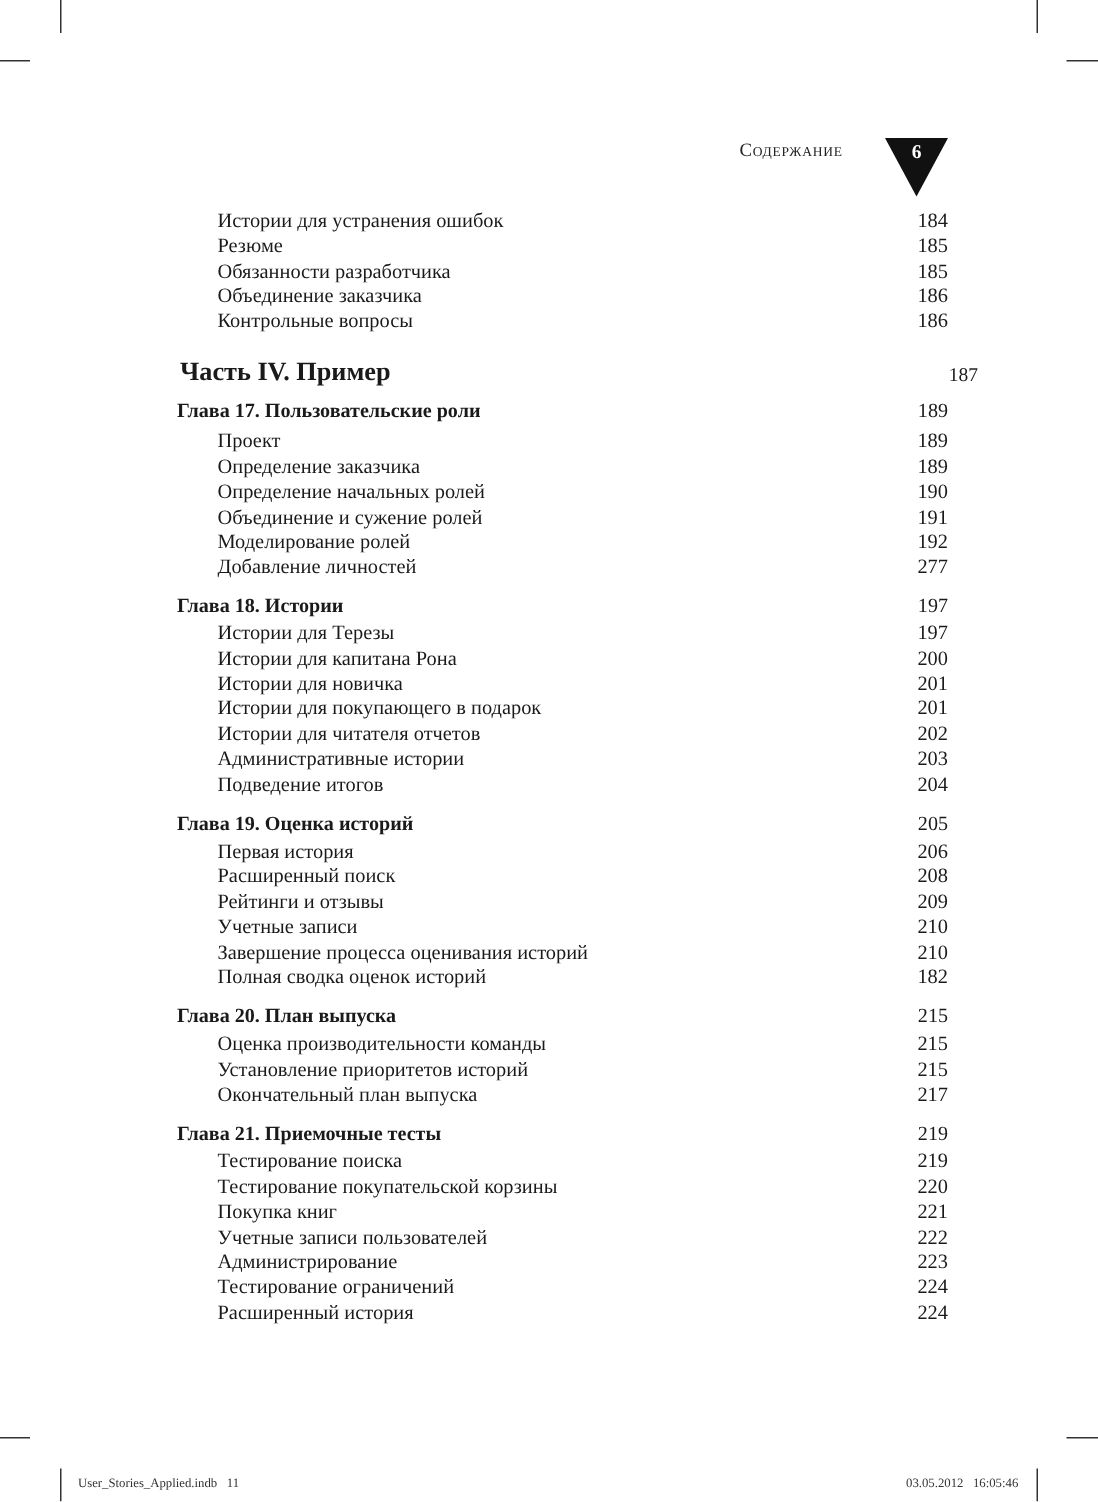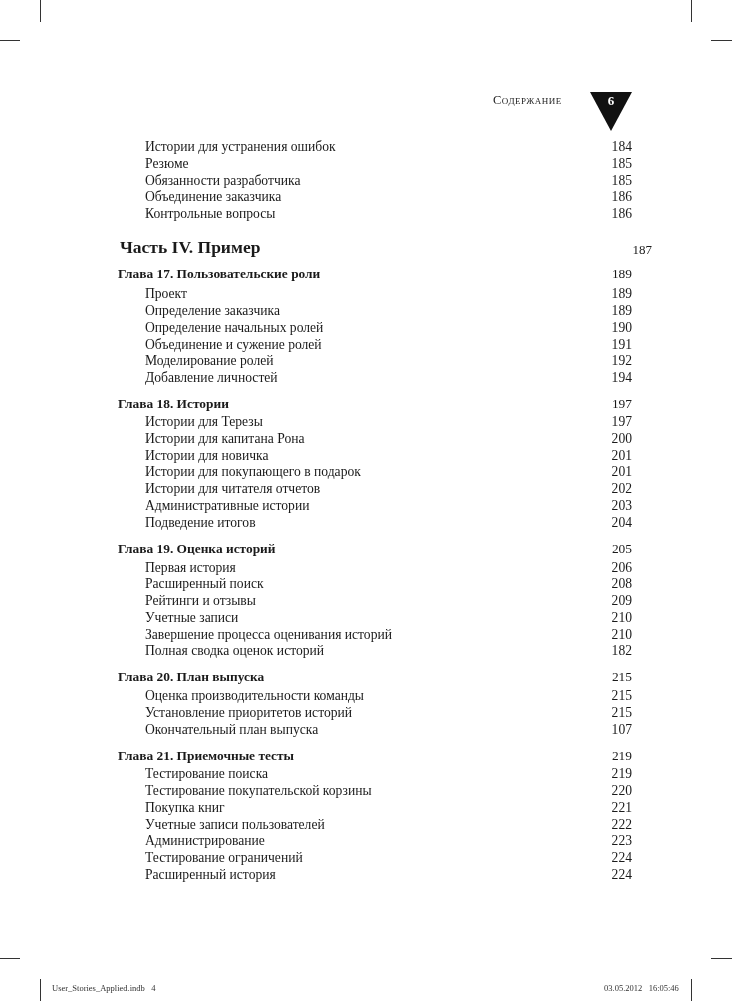--- a/index.html
+++ b/index.html
@@ -48,21 +48,21 @@
   <div class="row" style="left:145px;width:487px;top:205px;"><span>Контрольные вопросы</span><span class="num">186</span></div>
 
   <div class="row part" style="left:100px;width:532px;top:237px;"><span>Часть IV. Пример</span><span class="num" style="top:3px;">187</span></div>
 
   <div class="row chap" style="left:118px;width:514px;top:265px;"><span>Глава 17. Пользовательские роли</span><span class="num">189</span></div>
   <div class="row" style="left:145px;width:487px;top:285px;"><span>Проект</span><span class="num">189</span></div>
   <div class="row" style="left:145px;width:487px;top:302px;"><span>Определение заказчика</span><span class="num">189</span></div>
   <div class="row" style="left:145px;width:487px;top:319px;"><span>Определение начальных ролей</span><span class="num">190</span></div>
   <div class="row" style="left:145px;width:487px;top:336px;"><span>Объединение и сужение ролей</span><span class="num">191</span></div>
   <div class="row" style="left:145px;width:487px;top:352px;"><span>Моделирование ролей</span><span class="num">192</span></div>
-  <div class="row" style="left:145px;width:487px;top:369px;"><span>Добавление личностей</span><span class="num">194</span></div>
+  <div class="row" style="left:145px;width:487px;top:369px;"><span>Добавление личностей</span><span class="num">277</span></div>
 
   <div class="row chap" style="left:118px;width:514px;top:395px;"><span>Глава 18. Истории</span><span class="num">197</span></div>
   <div class="row" style="left:145px;width:487px;top:413px;"><span>Истории для Терезы</span><span class="num">197</span></div>
   <div class="row" style="left:145px;width:487px;top:430px;"><span>Истории для капитана Рона</span><span class="num">200</span></div>
   <div class="row" style="left:145px;width:487px;top:447px;"><span>Истории для новичка</span><span class="num">201</span></div>
   <div class="row" style="left:145px;width:487px;top:463px;"><span>Истории для покупающего в подарок</span><span class="num">201</span></div>
   <div class="row" style="left:145px;width:487px;top:480px;"><span>Истории для читателя отчетов</span><span class="num">202</span></div>
   <div class="row" style="left:145px;width:487px;top:497px;"><span>Административные истории</span><span class="num">203</span></div>
   <div class="row" style="left:145px;width:487px;top:514px;"><span>Подведение итогов</span><span class="num">204</span></div>
 
@@ -70,26 +70,26 @@
   <div class="row" style="left:145px;width:487px;top:559px;"><span>Первая история</span><span class="num">206</span></div>
   <div class="row" style="left:145px;width:487px;top:575px;"><span>Расширенный поиск</span><span class="num">208</span></div>
   <div class="row" style="left:145px;width:487px;top:592px;"><span>Рейтинги и отзывы</span><span class="num">209</span></div>
   <div class="row" style="left:145px;width:487px;top:609px;"><span>Учетные записи</span><span class="num">210</span></div>
   <div class="row" style="left:145px;width:487px;top:626px;"><span>Завершение процесса оценивания историй</span><span class="num">210</span></div>
   <div class="row" style="left:145px;width:487px;top:642px;"><span>Полная сводка оценок историй</span><span class="num">182</span></div>
 
   <div class="row chap" style="left:118px;width:514px;top:668px;"><span>Глава 20. План выпуска</span><span class="num">215</span></div>
   <div class="row" style="left:145px;width:487px;top:687px;"><span>Оценка производительности команды</span><span class="num">215</span></div>
   <div class="row" style="left:145px;width:487px;top:704px;"><span>Установление приоритетов историй</span><span class="num">215</span></div>
-  <div class="row" style="left:145px;width:487px;top:721px;"><span>Окончательный план выпуска</span><span class="num">107</span></div>
+  <div class="row" style="left:145px;width:487px;top:721px;"><span>Окончательный план выпуска</span><span class="num">217</span></div>
 
   <div class="row chap" style="left:118px;width:514px;top:747px;"><span>Глава 21. Приемочные тесты</span><span class="num">219</span></div>
   <div class="row" style="left:145px;width:487px;top:765px;"><span>Тестирование поиска</span><span class="num">219</span></div>
   <div class="row" style="left:145px;width:487px;top:782px;"><span>Тестирование покупательской корзины</span><span class="num">220</span></div>
   <div class="row" style="left:145px;width:487px;top:799px;"><span>Покупка книг</span><span class="num">221</span></div>
   <div class="row" style="left:145px;width:487px;top:816px;"><span>Учетные записи пользователей</span><span class="num">222</span></div>
   <div class="row" style="left:145px;width:487px;top:832px;"><span>Администрирование</span><span class="num">223</span></div>
   <div class="row" style="left:145px;width:487px;top:849px;"><span>Тестирование ограничений</span><span class="num">224</span></div>
   <div class="row" style="left:145px;width:487px;top:866px;"><span>Расширенный история</span><span class="num">224</span></div>
 </div>
 
-<div class="footer-left" style="white-space:pre;">User_Stories_Applied.indb   4</div>
+<div class="footer-left" style="white-space:pre;">User_Stories_Applied.indb   11</div>
 <div class="footer-right" style="white-space:pre;">03.05.2012   16:05:46</div>
 
 </body></html>

